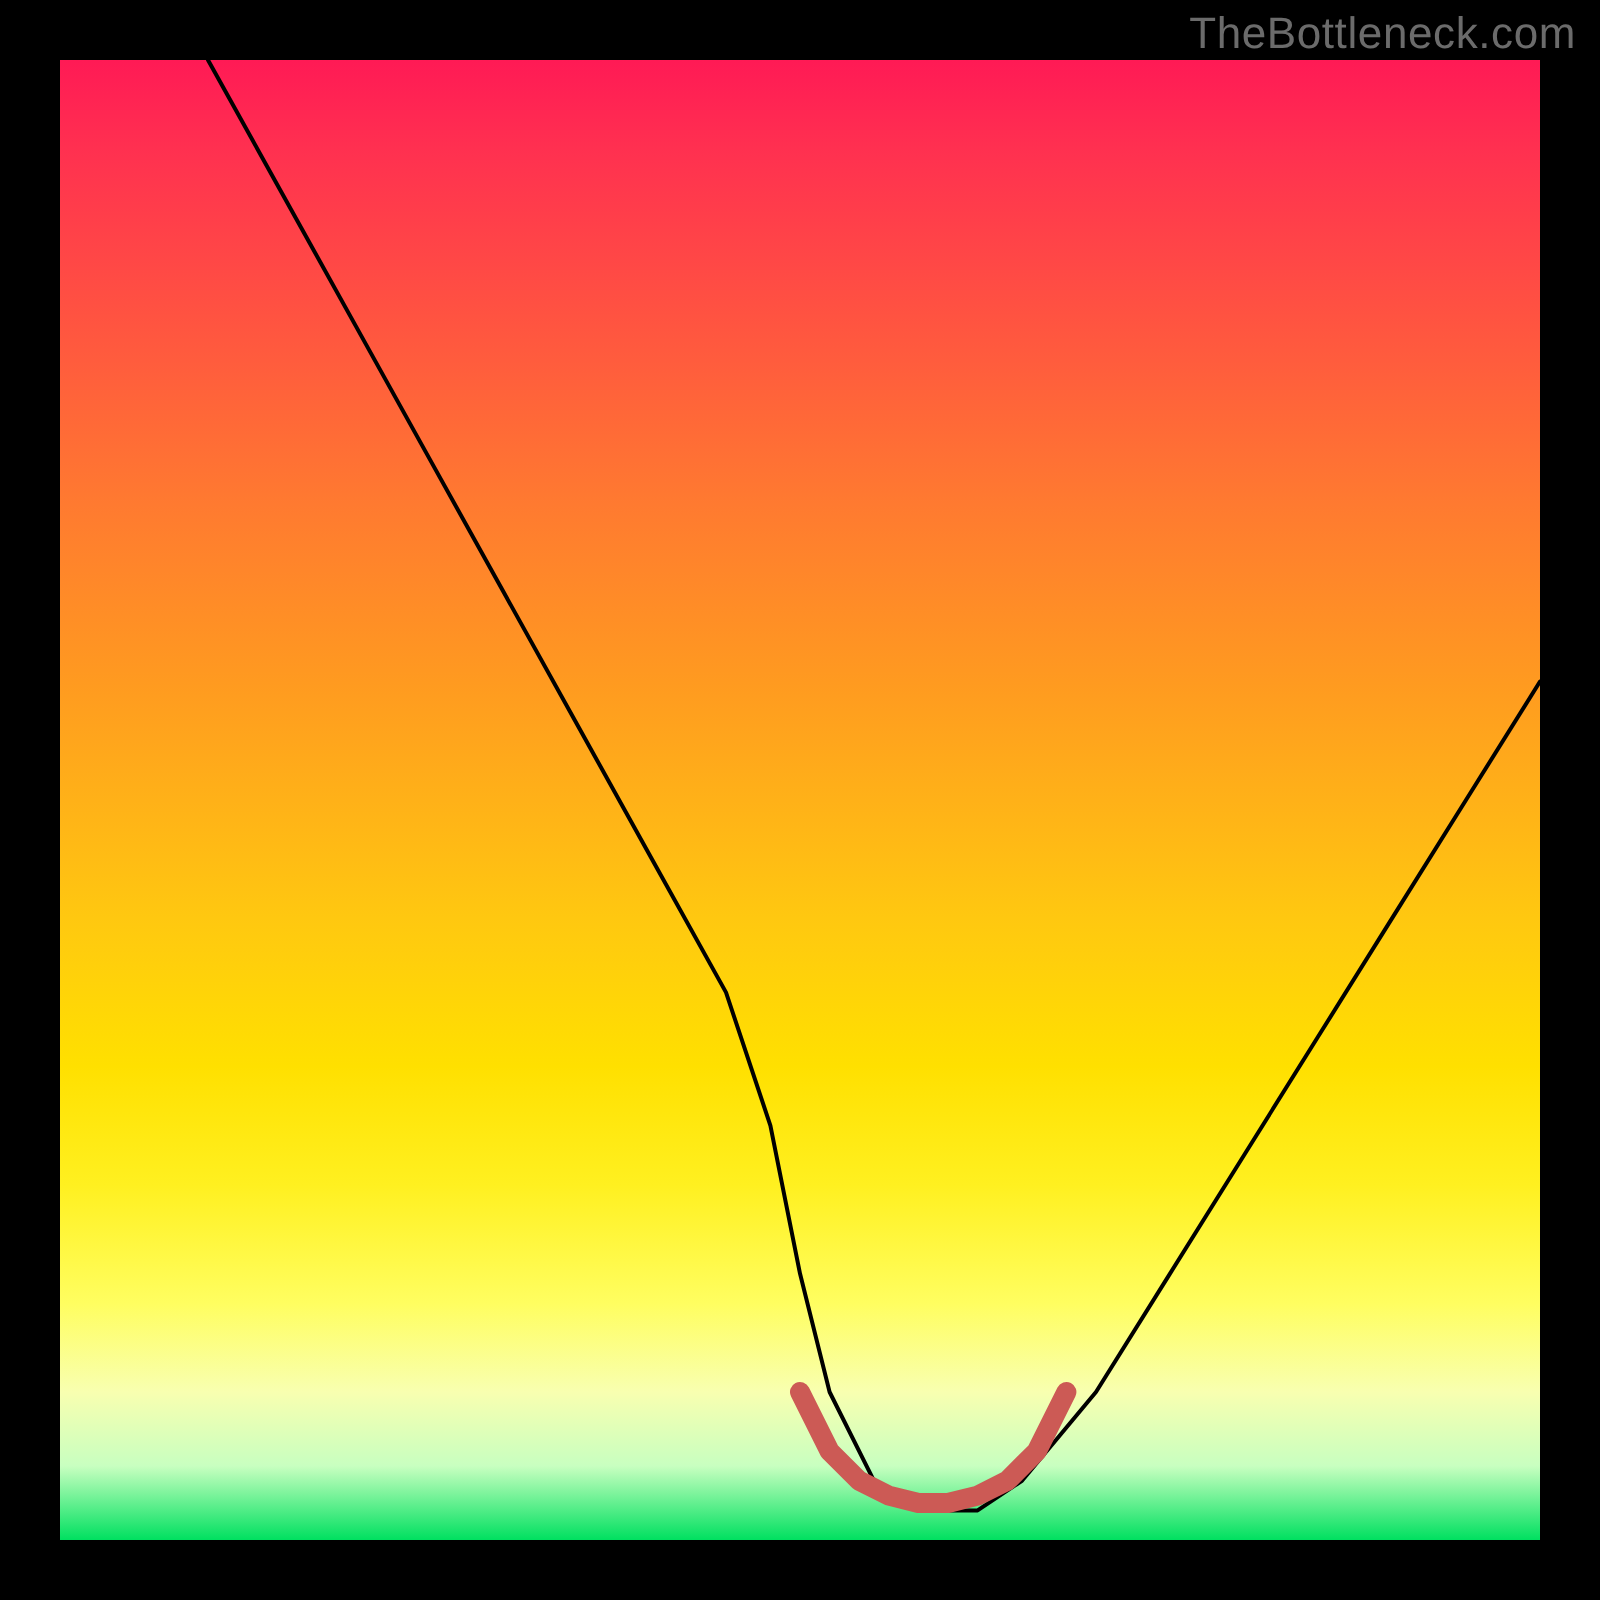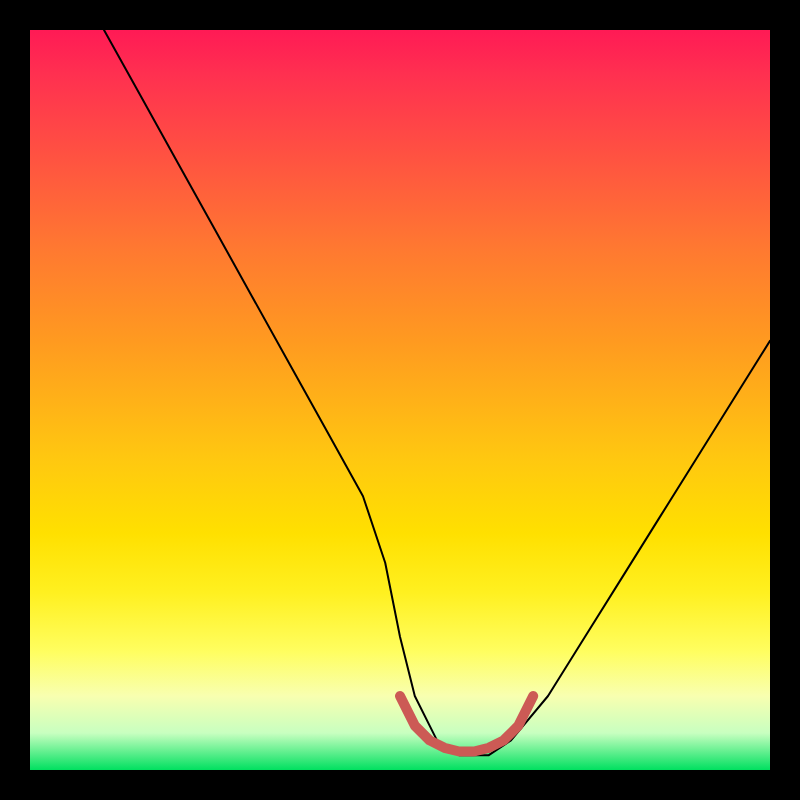--- a/index.html
+++ b/index.html
@@ -67,14 +67,15 @@
 
   <div class="plot-area">
     <div class="gradient"></div>
 
     <svg class="curves" viewBox="0 0 740 740" preserveAspectRatio="none">
       <polyline id="series-0" fill="none" stroke="#000000" stroke-width="2" stroke-linecap="round" stroke-linejoin="round" points="74.0,0.0 111.0,66.6 148.0,133.2 185.0,199.8 222.0,266.4 259.0,333.0 296.0,399.6 333.0,466.2 355.2,532.8 370.0,606.8 384.8,666.0 407.0,710.4 429.2,725.2 444.0,725.2 458.8,725.2 481.0,710.4 518.0,666.0 555.0,606.8 592.0,547.6 629.0,488.4 666.0,429.2 703.0,370.0 740.0,310.8"></polyline>
       <polyline id="series-1" fill="none" stroke="#cc5a55" stroke-width="10" stroke-linecap="round" stroke-linejoin="round" points="370.0,666.0 384.8,695.6 399.6,710.4 414.4,717.8 429.2,721.5 444.0,721.5 458.8,717.8 473.6,710.4 488.4,695.6 503.2,666.0"></polyline>
     </svg>
   </div>
 
+  <div class="watermark">TheBottleneck.com</div>
 
 </div>
 
 </body></html>

